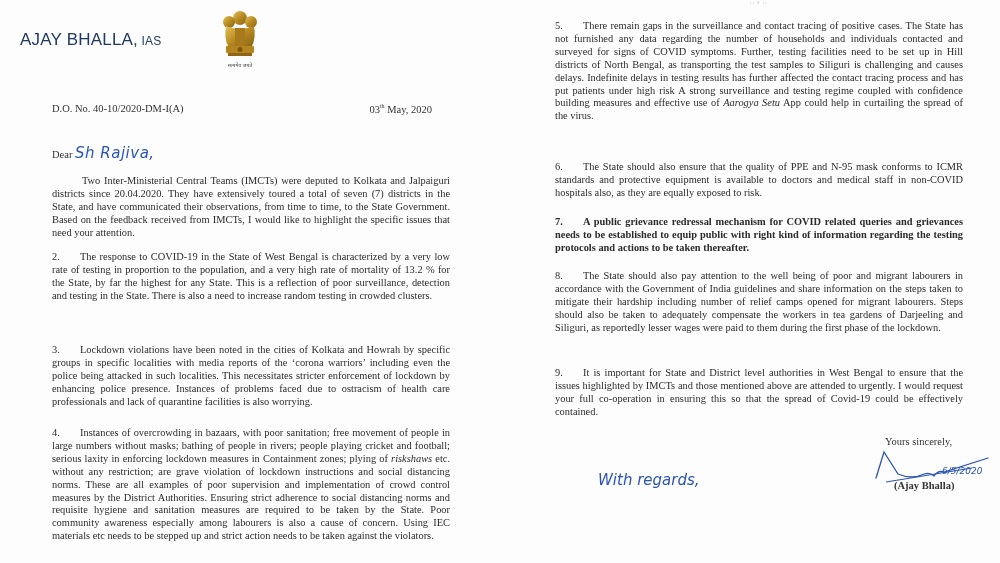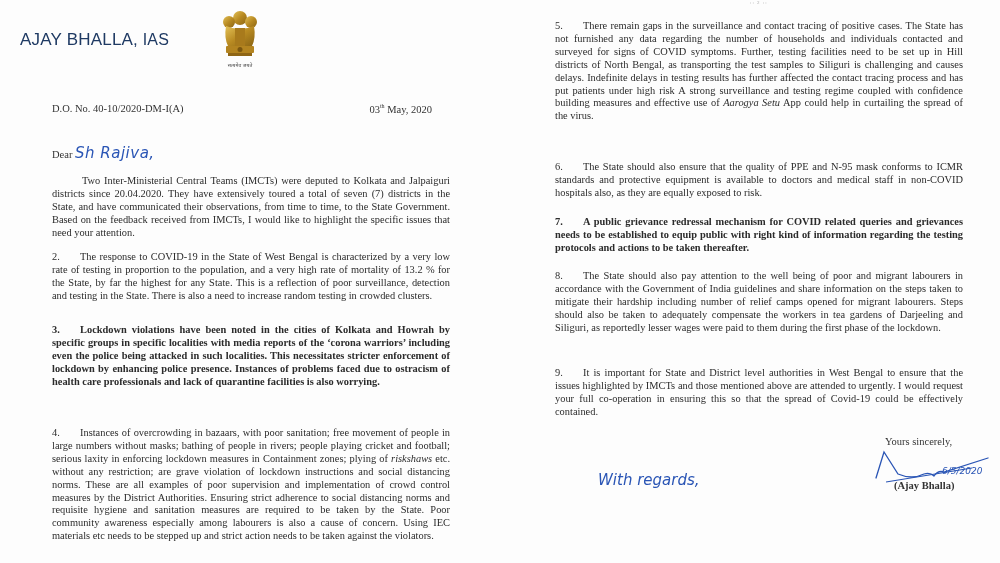--- a/index.html
+++ b/index.html
@@ -12,21 +12,21 @@
   }
   .page { position: absolute; top: 0; height: 563px; background: #fdfdfd; }
   .page-left { left: 0; width: 500px; }
   .page-right { left: 500px; width: 500px; }
 
   .sender-name {
     position: absolute; left: 20px; top: 30px;
     font-family: "Liberation Sans", "DejaVu Sans", sans-serif;
     font-size: 17px; color: #1f3a63; letter-spacing: 0.2px;
   }
-  .sender-name .ias { font-size: 16px; }
+  .sender-name .ias { font-size: 12px; }
 
   .emblem { position: absolute; left: 218px; top: 8px; width: 44px; height: 62px; }
   .emblem-motto {
     position: absolute; left: 210px; top: 62px; width: 60px; text-align: center;
     font-family: "DejaVu Sans", sans-serif; font-size: 5px; color: #444;
   }
 
   .office-block {
     position: absolute; left: 378px; top: 10px; width: 96px;
     text-align: center;
@@ -55,21 +55,21 @@
     position: absolute; font-size: 10.4px; line-height: 12.9px;
     text-align: justify; color: #2b2b2b; margin: 0;
   }
   .para .num { display: inline-block; width: 28px; }
   .para .indent { display: inline-block; width: 30px; }
   .left-para { left: 52px; width: 398px; }
   .right-para { left: 55px; width: 408px; }
 
   .p1 { top: 175px; }
   .p2 { top: 251px; }
-  .p3 { top: 324px; font-weight: bold; }
+  .p3 { top: 344px; }
   .p4 { top: 427px; }
 
   .top-mark {
     position: absolute; left: 250px; top: 0px;
     font-size: 5px; color: #aaa; letter-spacing: 1px;
   }
   .p5 { top: 20px; }
   .p6 { top: 161px; }
   .p7 { top: 216px; font-weight: bold; }
   .p8 { top: 270px; }

